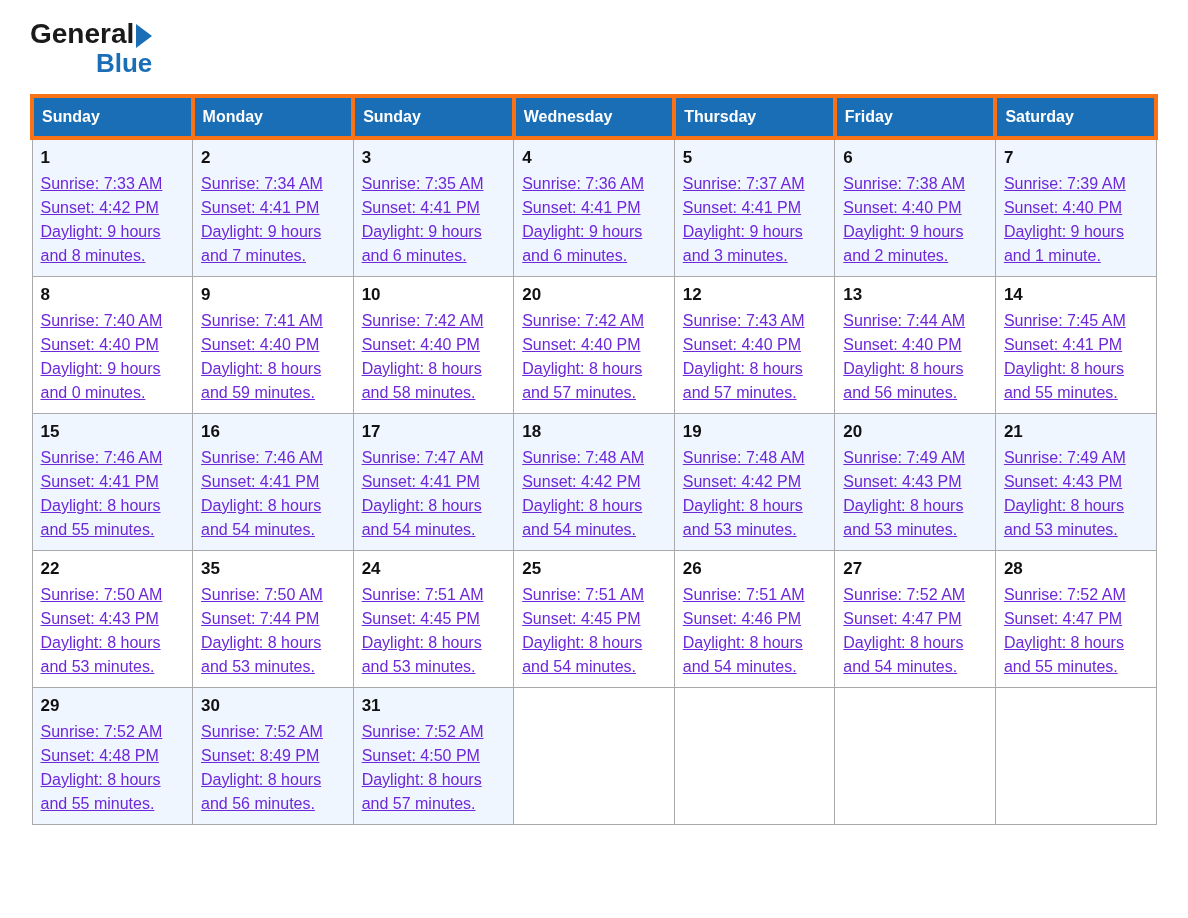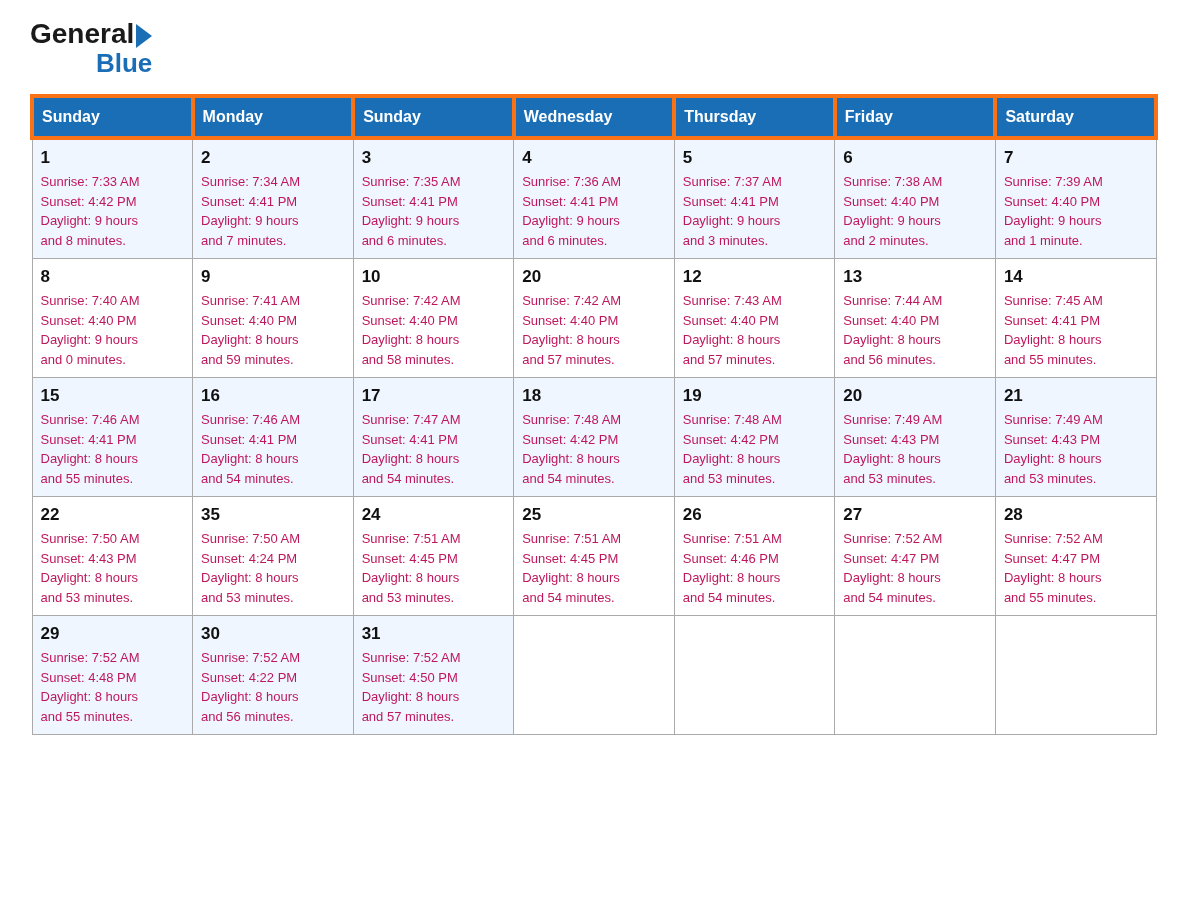--- a/index.html
+++ b/index.html
@@ -81,23 +81,24 @@
     tbody tr:nth-child(even) td {
       background-color: #ffffff;
     }
     .day-number {
       font-size: 17px;
       font-weight: bold;
       margin-bottom: 4px;
       color: #111;
     }
     .day-info {
-      font-size: 13px;
+      font-size: 16px;
       line-height: 1.5;
-      color: #be185d;
+      color: #6d28d9;
+      text-decoration: underline;
     }
     .empty-cell {
       background-color: #fff !important;
     }
   </style>
 </head>
 <body>
 
 <div class="header-area">
   <div class="logo">
@@ -213,21 +214,21 @@
           <div class="day-info"><span>Sunrise: 7:49 AM</span><br><span>Sunset: 4:43 PM</span><br><span>Daylight: 8 hours</span><br><span>and 53 minutes.</span></div>
         </td>
       </tr>
       <tr>
         <td>
           <div class="day-number">22</div>
           <div class="day-info"><span>Sunrise: 7:50 AM</span><br><span>Sunset: 4:43 PM</span><br><span>Daylight: 8 hours</span><br><span>and 53 minutes.</span></div>
         </td>
         <td>
           <div class="day-number">35</div>
-          <div class="day-info"><span>Sunrise: 7:50 AM</span><br><span>Sunset: 4:24 PM</span><br><span>Daylight: 8 hours</span><br><span>and 53 minutes.</span></div>
+          <div class="day-info"><span>Sunrise: 7:50 AM</span><br><span>Sunset: 7:44 PM</span><br><span>Daylight: 8 hours</span><br><span>and 53 minutes.</span></div>
         </td>
         <td>
           <div class="day-number">24</div>
           <div class="day-info"><span>Sunrise: 7:51 AM</span><br><span>Sunset: 4:45 PM</span><br><span>Daylight: 8 hours</span><br><span>and 53 minutes.</span></div>
         </td>
         <td>
           <div class="day-number">25</div>
           <div class="day-info"><span>Sunrise: 7:51 AM</span><br><span>Sunset: 4:45 PM</span><br><span>Daylight: 8 hours</span><br><span>and 54 minutes.</span></div>
         </td>
         <td>
@@ -243,21 +244,21 @@
           <div class="day-info"><span>Sunrise: 7:52 AM</span><br><span>Sunset: 4:47 PM</span><br><span>Daylight: 8 hours</span><br><span>and 55 minutes.</span></div>
         </td>
       </tr>
       <tr>
         <td>
           <div class="day-number">29</div>
           <div class="day-info"><span>Sunrise: 7:52 AM</span><br><span>Sunset: 4:48 PM</span><br><span>Daylight: 8 hours</span><br><span>and 55 minutes.</span></div>
         </td>
         <td>
           <div class="day-number">30</div>
-          <div class="day-info"><span>Sunrise: 7:52 AM</span><br><span>Sunset: 4:22 PM</span><br><span>Daylight: 8 hours</span><br><span>and 56 minutes.</span></div>
+          <div class="day-info"><span>Sunrise: 7:52 AM</span><br><span>Sunset: 8:49 PM</span><br><span>Daylight: 8 hours</span><br><span>and 56 minutes.</span></div>
         </td>
         <td>
           <div class="day-number">31</div>
           <div class="day-info"><span>Sunrise: 7:52 AM</span><br><span>Sunset: 4:50 PM</span><br><span>Daylight: 8 hours</span><br><span>and 57 minutes.</span></div>
         </td>
         <td class="empty-cell"></td>
         <td class="empty-cell"></td>
         <td class="empty-cell"></td>
         <td class="empty-cell"></td>
       </tr>

